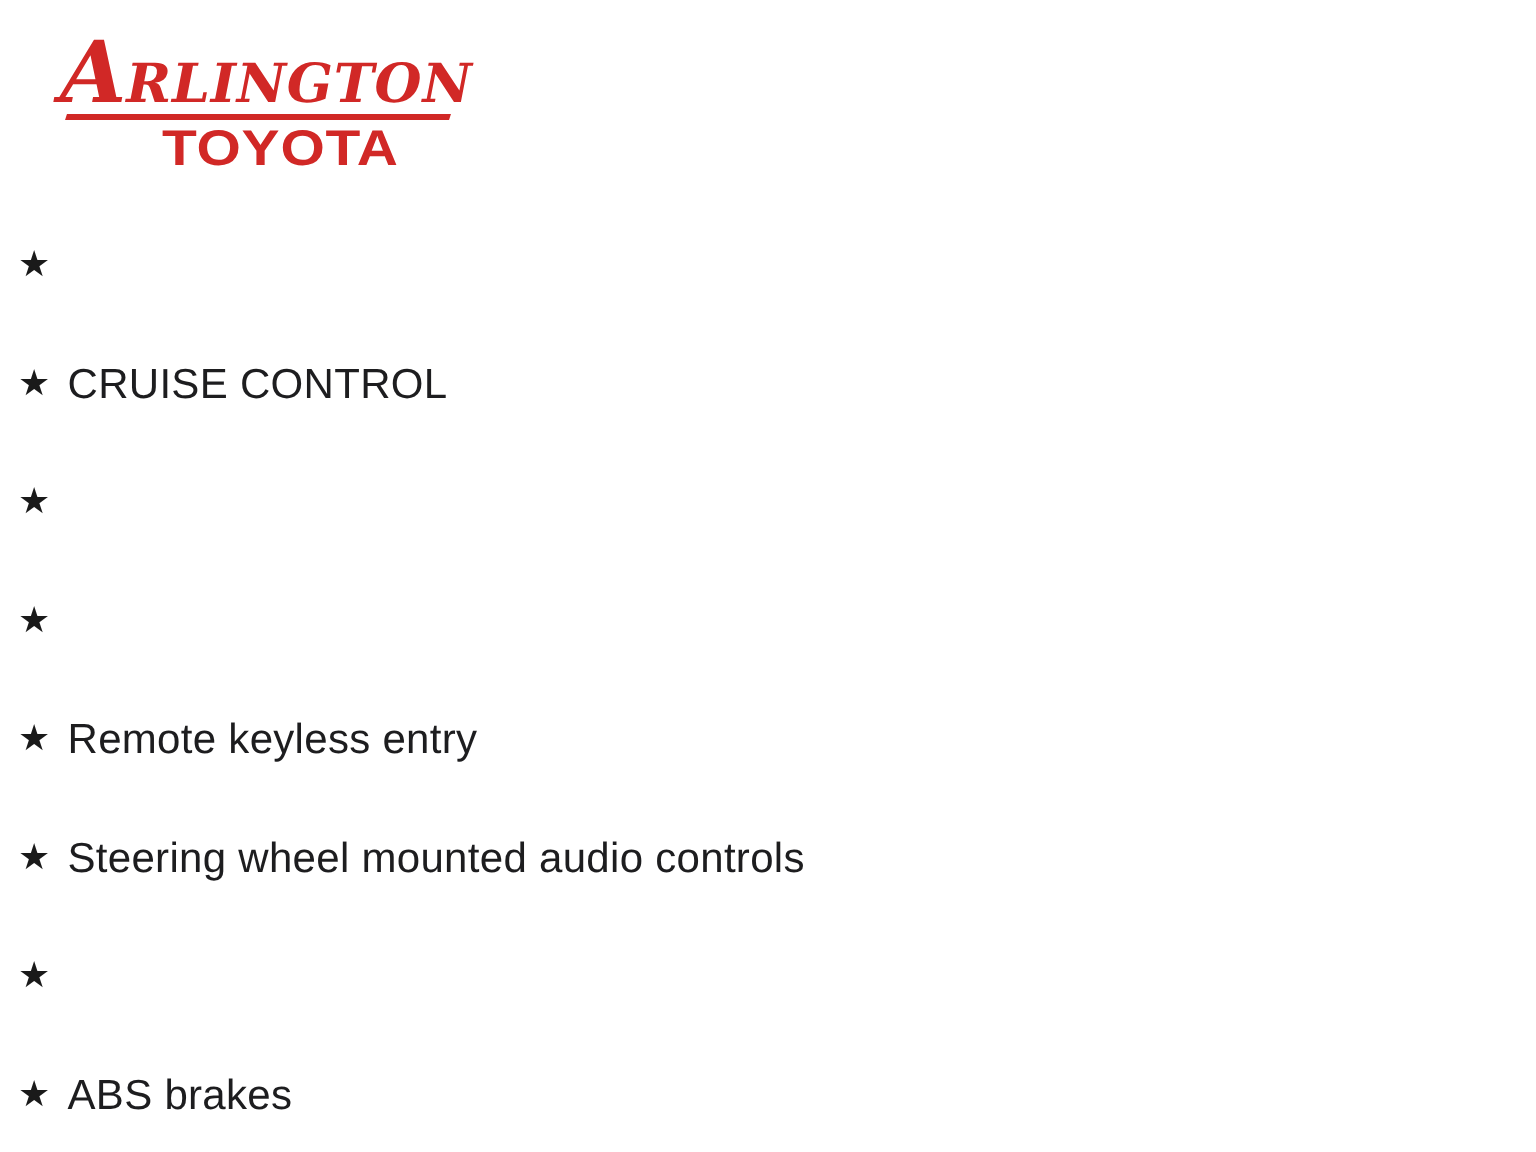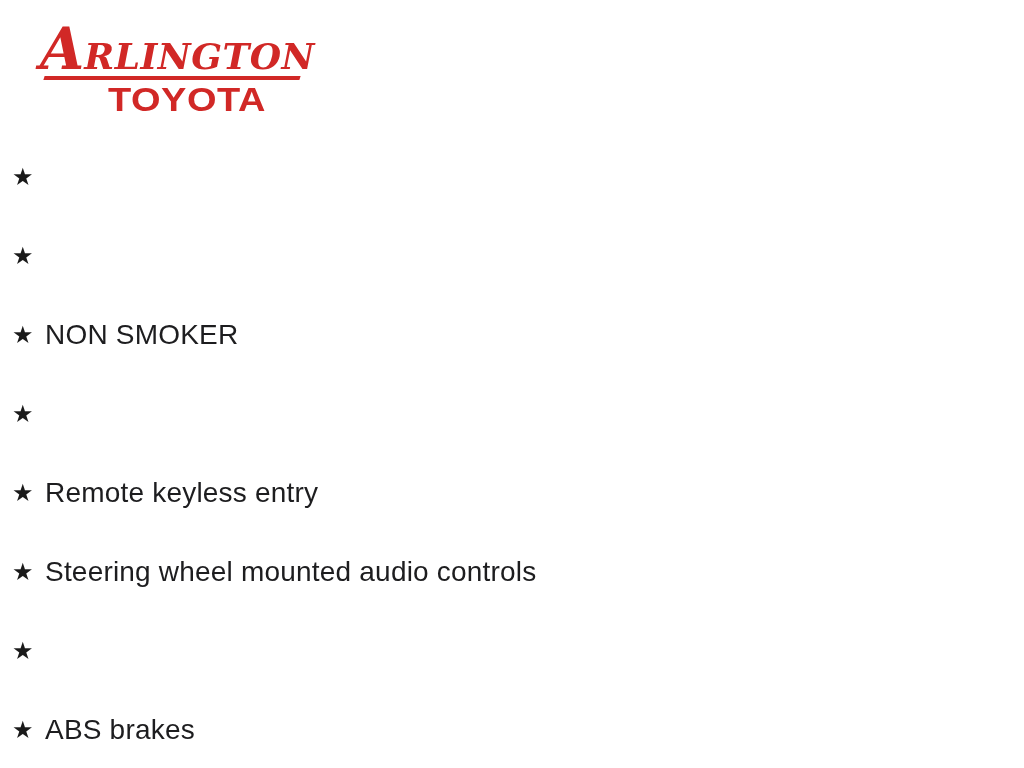--- a/index.html
+++ b/index.html
@@ -74,24 +74,24 @@
     <div class="logo-underline"></div>
     <div class="logo-line2">TOYOTA</div>
   </div>
 
   <ul class="features">
     <li>
       <span class="star">★</span>
     </li>
     <li>
       <span class="star">★</span>
+      <span class="feature-label">CRUISE CONTROL</span>
     </li>
     <li>
       <span class="star">★</span>
-      <span class="feature-label">NON SMOKER</span>
     </li>
     <li>
       <span class="star">★</span>
     </li>
     <li>
       <span class="star">★</span>
       <span class="feature-label">Remote keyless entry</span>
     </li>
     <li>
       <span class="star">★</span>

